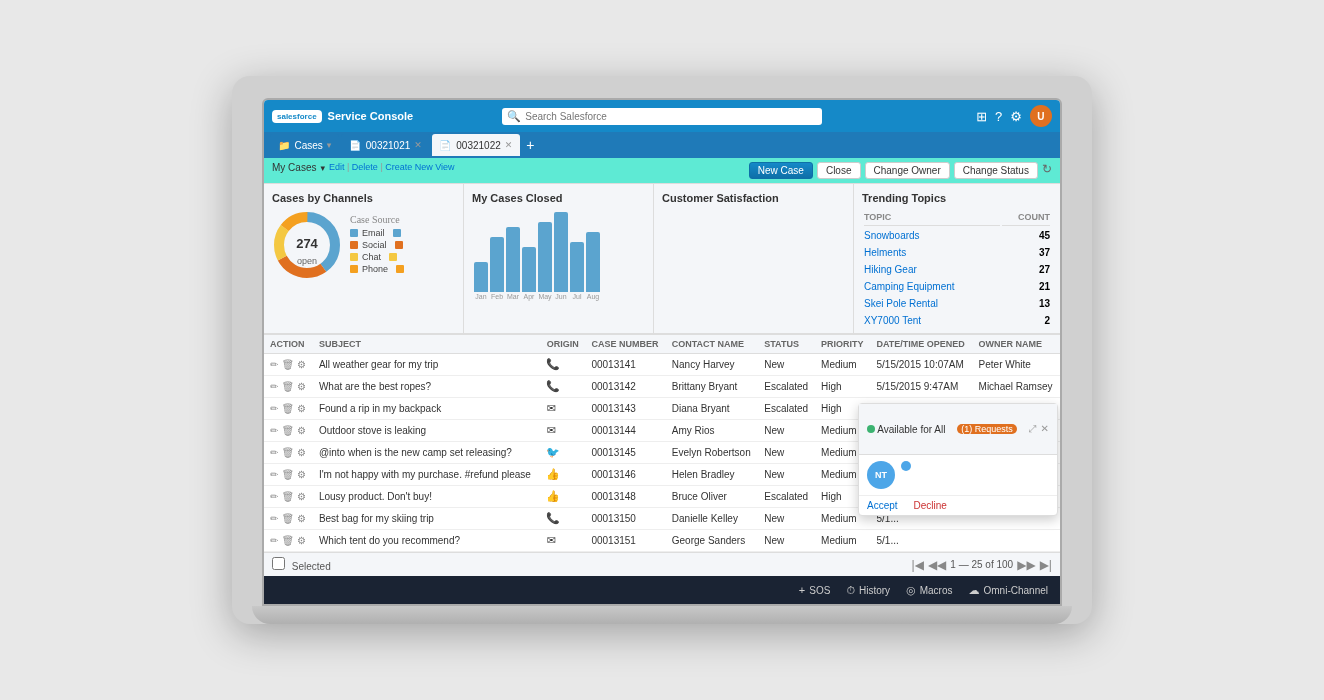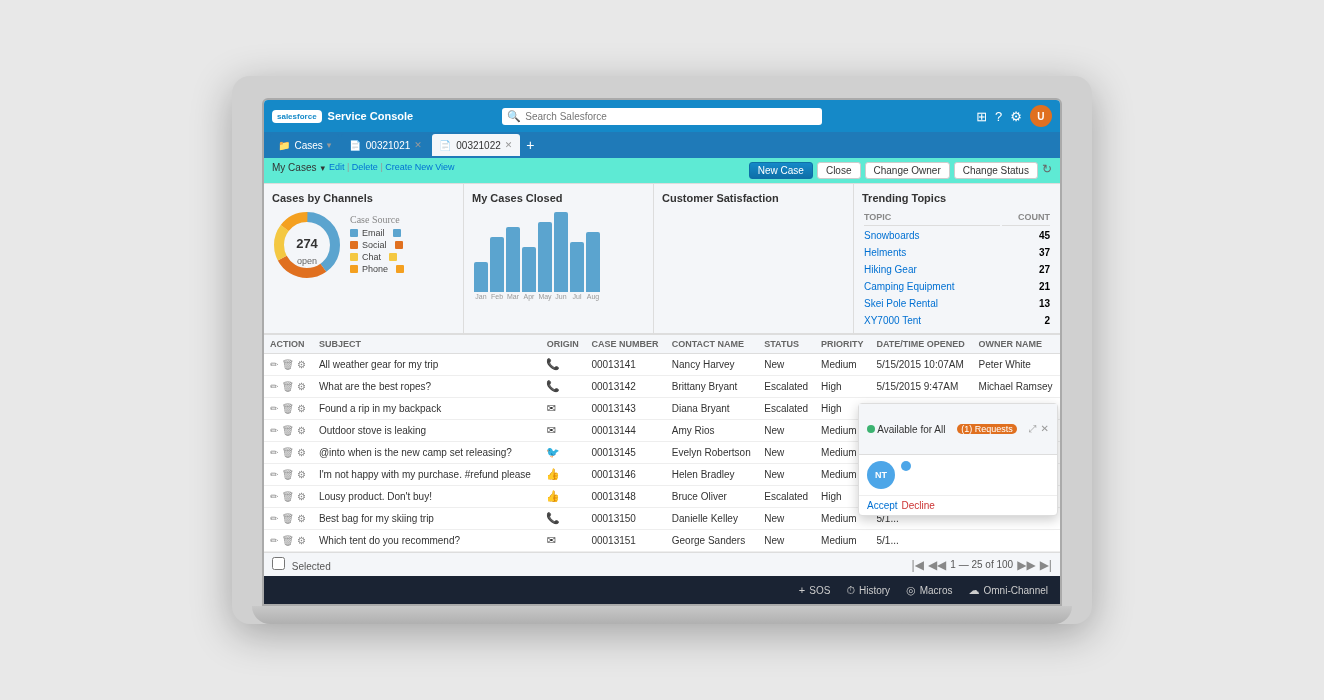--- a/index.html
+++ b/index.html
@@ -361,21 +361,21 @@
       background: #4da6e8;
       border-radius: 50%;
       flex-shrink: 0;
       display: flex; align-items: center; justify-content: center;
       color: #fff; font-size: 9px; font-weight: bold;
     }
     .chat-info { flex: 1; }
     .chat-name { font-weight: 600; font-size: 10px; color: #333; }
     .chat-company { font-size: 9px; color: #666; }
     .chat-time { font-size: 8px; color: #999; }
-    .chat-actions { display: flex; gap: 4px; padding: 4px 8px; }
+    .chat-actions { display: flex; gap: 16px; padding: 4px 8px; }
     .chat-action-btn { font-size: 10px; color: #0070d2; cursor: pointer; }
     .chat-online { width: 8px; height: 8px; background: #3cb371; border-radius: 50%; display: inline-block; }
     .popup-controls { display: flex; gap: 4px; }
     .popup-ctrl { font-size: 10px; color: #999; cursor: pointer; }
 
     .data-table-wrap { position: relative; }
   </style>
 </head>
 <body>
 

